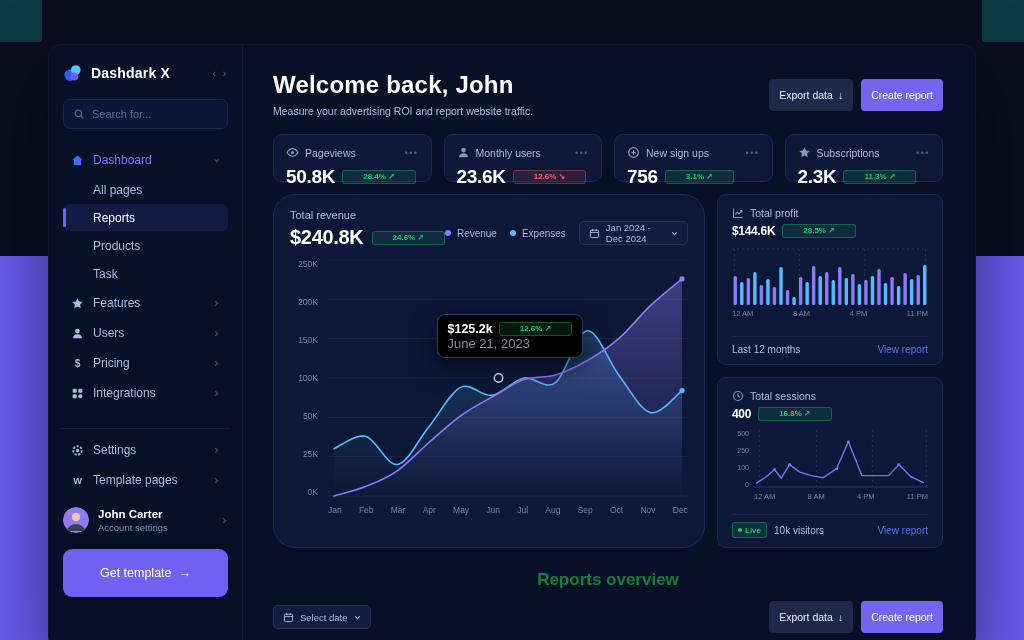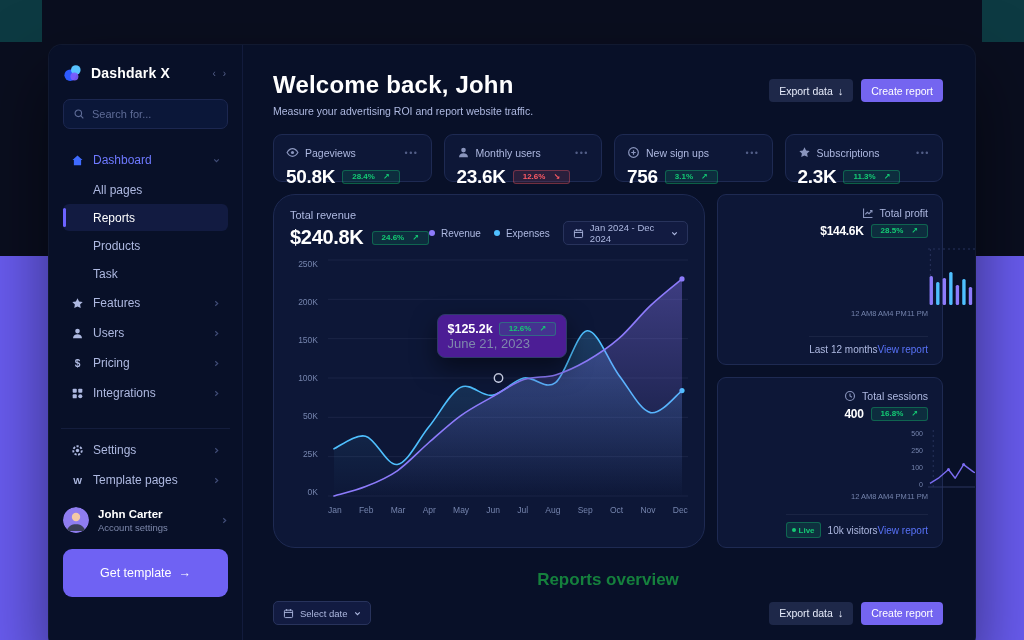--- a/index.html
+++ b/index.html
@@ -43,33 +43,33 @@
   .cta { margin-top:16px; height:48px; background:#6f62f3; border:none; border-radius:9px; color:#fff;
          font-size:12.5px; font-family:inherit; display:flex; align-items:center; justify-content:center;
          gap:7px; cursor:pointer; font-weight:400; }
 
   
   .content { flex:1; padding:26px 32px 0 30px; position:relative; }
   .head-row { display:flex; align-items:flex-start; }
   .page-title { color:#fff; font-size:24px; font-weight:700; letter-spacing:.2px; }
   .page-sub { color:#aeb9e1; font-size:10.5px; margin-top:6px; }
   .head-actions { margin-left:auto; display:flex; gap:8px; margin-top:8px; }
-  .btn { height:23px; display:inline-flex; align-items:center; gap:5px; padding:0 10px; border-radius:4px;
+  .btn { height:32px; display:inline-flex; align-items:center; gap:5px; padding:0 10px; border-radius:4px;
          font-size:10.5px; border:none; color:#fff; font-family:inherit; cursor:pointer; }
   .btn.dark { background:#1e2849; color:#e6ebfa; }
   .btn.primary { background:#7465f0; }
 
   .stats { margin-top:17px; display:grid; grid-template-columns:repeat(4,1fr); gap:12px; }
   .card { background:#0d1737; border:1px solid #1e2a52; border-radius:9px; }
   .stat-card { padding:11px 12px 10px; height:48px; }
   .stat-top { display:flex; align-items:center; gap:6px; color:#aeb9e1; font-size:10.5px; }
   .dots { margin-left:auto; color:#525e87; font-size:9px; letter-spacing:1.5px; cursor:pointer; }
   .stat-val-row { margin-top:7px; display:flex; align-items:center; gap:7px; }
   .stat-val { color:#fff; font-size:19px; font-weight:700; letter-spacing:-.3px; }
-  .badge { display:inline-flex; align-items:center; gap:8px; padding:2px 9px; border-radius:3px;
+  .badge { display:inline-flex; align-items:center; gap:2px; padding:2px 20px; border-radius:3px;
            font-size:8px; font-weight:700; line-height:1; }
   .badge.green { color:#14ca74; background:rgba(20,202,116,.12); border:1px solid rgba(20,202,116,.35); }
   .badge.red { color:#ff5a65; background:rgba(255,90,101,.12); border:1px solid rgba(255,90,101,.35); }
 
   .main-grid { margin-top:12px; display:grid; grid-template-columns:1fr 226px; gap:12px; }
   .rev-card { height:354px; padding:14px 16px 10px;border-radius:22px; }
   .rev-head { display:flex; align-items:flex-start; }
   .rev-label { color:#aeb9e1; font-size:11px; }
   .rev-value-row { margin-top:5px; display:flex; align-items:center; gap:8px; }
   .rev-value { color:#fff; font-size:20px; font-weight:700; letter-spacing:-.3px; }
@@ -77,28 +77,28 @@
   .leg { display:flex; align-items:center; gap:6px; font-size:10px; color:#aeb9e1; }
   .leg-dot { width:6px; height:6px; border-radius:50%; }
   .chip { display:inline-flex; align-items:center; gap:6px; height:24px; padding:0 9px; background:#121b41;
           border:1px solid #28335c; border-radius:5px; font-size:9.5px; color:#aeb9e1; cursor:pointer; }
   .chart-zone { margin-top:10px; display:flex; gap:8px; height:238px; }
   .ycol { width:30px; display:flex; flex-direction:column; justify-content:space-between; align-items:flex-end;
           color:#7584ad; font-size:8.5px; padding:0 2px 0 0; }
   .plot { flex:1; position:relative; }
   .plot svg { position:absolute; inset:0; overflow:visible; }
   .xrow { margin-left:38px; display:flex; justify-content:space-between; color:#7584ad; font-size:8.5px; margin-top:8px; }
-  .tooltip { position:absolute; background:#4c1d95; border:1px solid #2e3a68; border-radius:8px;
+  .tooltip { position:absolute; background:#000000; border:1px solid #2e3a68; border-radius:8px;
              padding:7px 10px 6px; box-shadow:0 10px 24px rgba(0,0,0,.5); z-index:5; white-space:nowrap; }
   .tt-row { display:flex; align-items:center; gap:6px; }
   .tt-val { color:#fff; font-size:12.5px; font-weight:700; }
   .tt-date { color:#7e89ac; font-size:13px; margin-top:0; }
 
   .right-col { display:flex; flex-direction:column; gap:12px; }
-  .side-card { height:171px; padding:12px 14px 9px; display:flex; flex-direction:column;align-items:flex-end; }
+  .side-card { height:171px; padding:12px 14px 9px; display:flex; flex-direction:column; }
   .side-top { display:flex; align-items:center; gap:6px; color:#aeb9e1; font-size:10.5px; }
   .side-val-row { margin-top:5px; display:flex; align-items:center; gap:7px; }
   .side-val { color:#fff; font-size:12px; font-weight:700; letter-spacing:-.3px; }
   .bars-wrap { margin-top:9px; height:58px; position:relative; }
   .bars-wrap svg, .sess-plot svg { position:absolute; inset:0; }
   .time-row { display:flex; justify-content:space-between; color:#7584ad; font-size:7.5px; margin-top:4px; }
   .side-foot { margin-top:auto; border-top:1px solid #1a2444; padding-top:7px; display:flex; align-items:center; }
   .foot-text { color:#aeb9e1; font-size:10px; }
   .link { margin-left:auto; color:#5872f8; font-size:10px; cursor:pointer; }
   .sess-row { margin-top:9px; display:flex; gap:5px; height:58px; }

